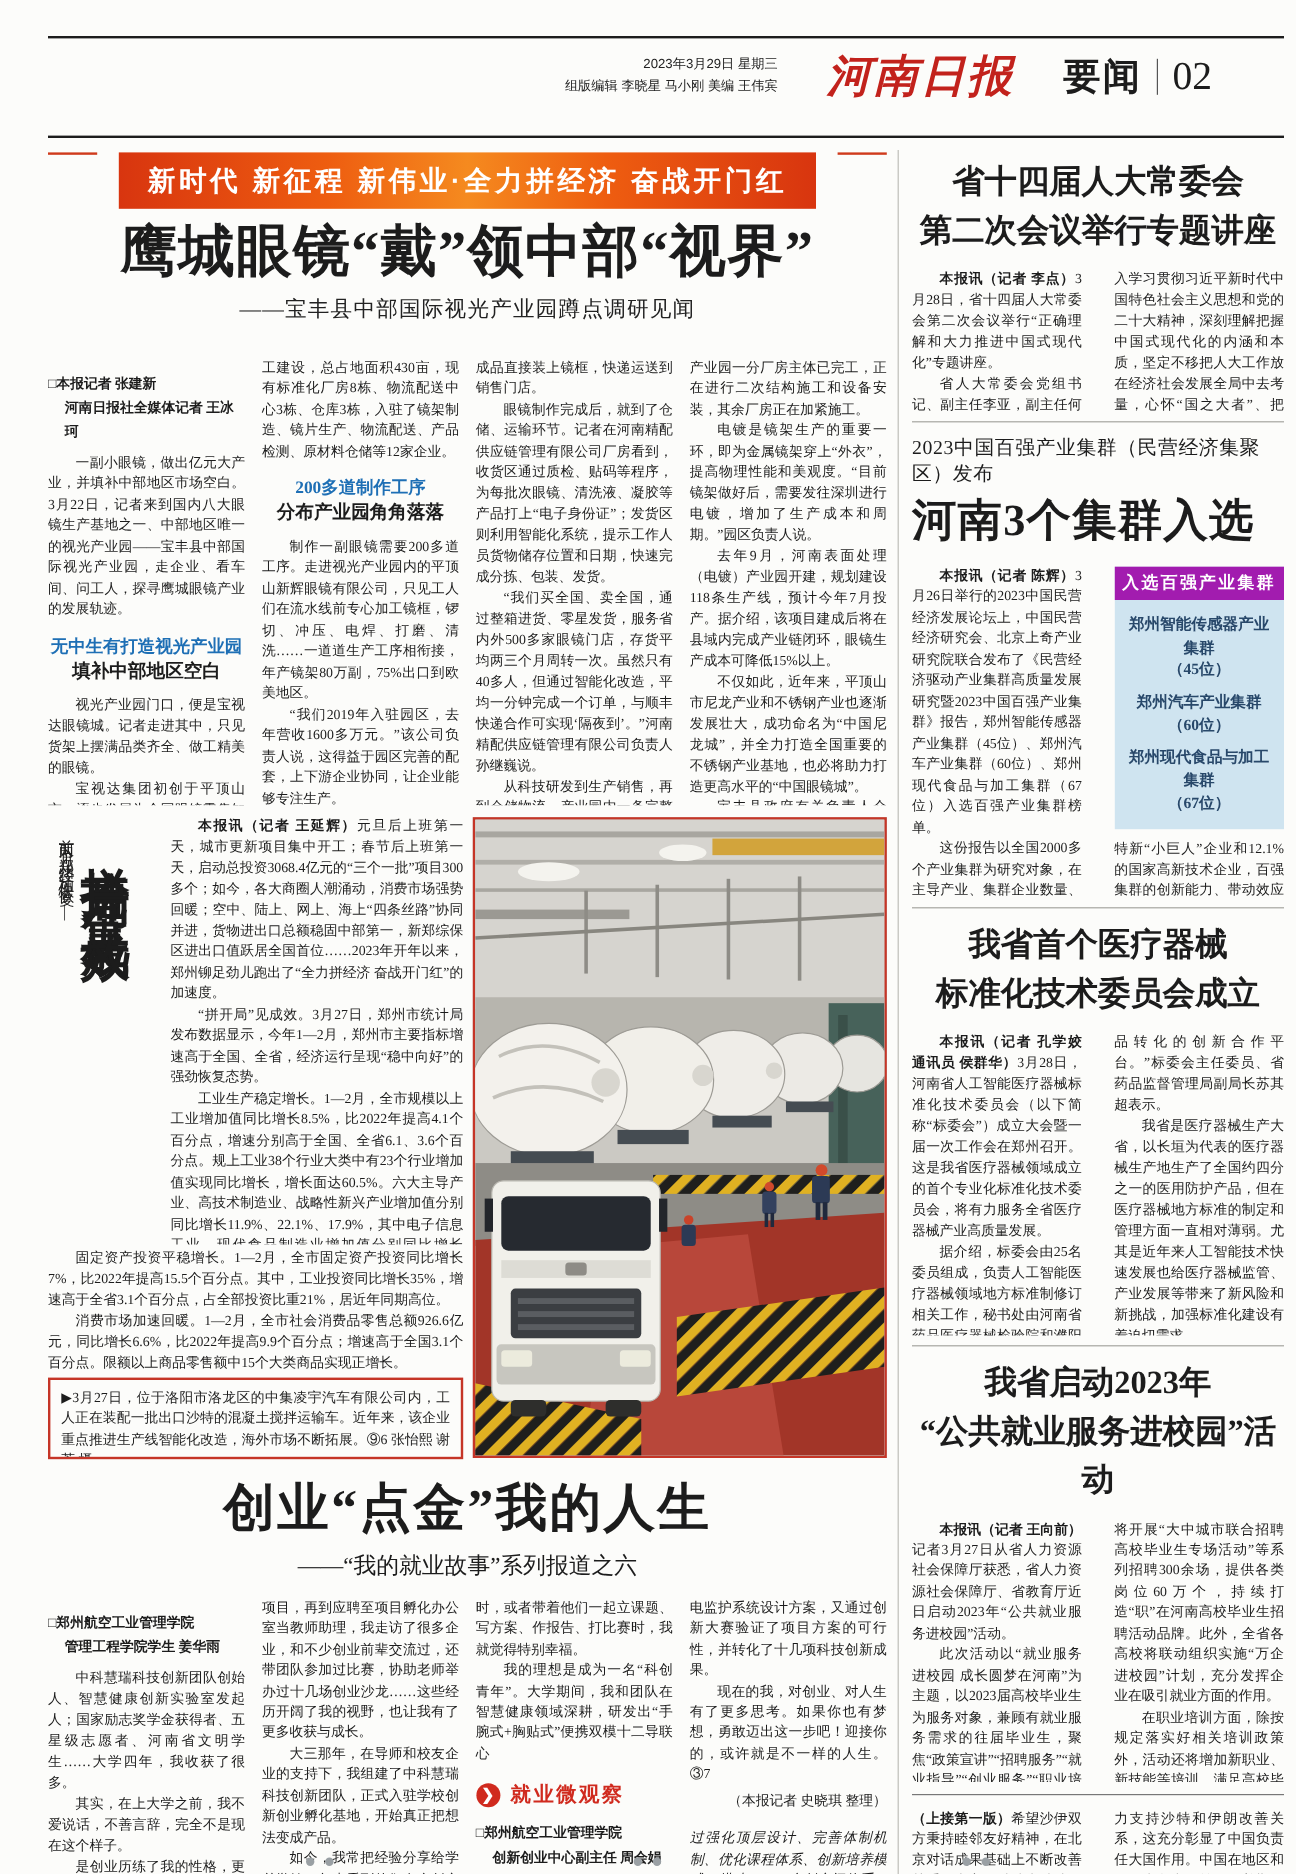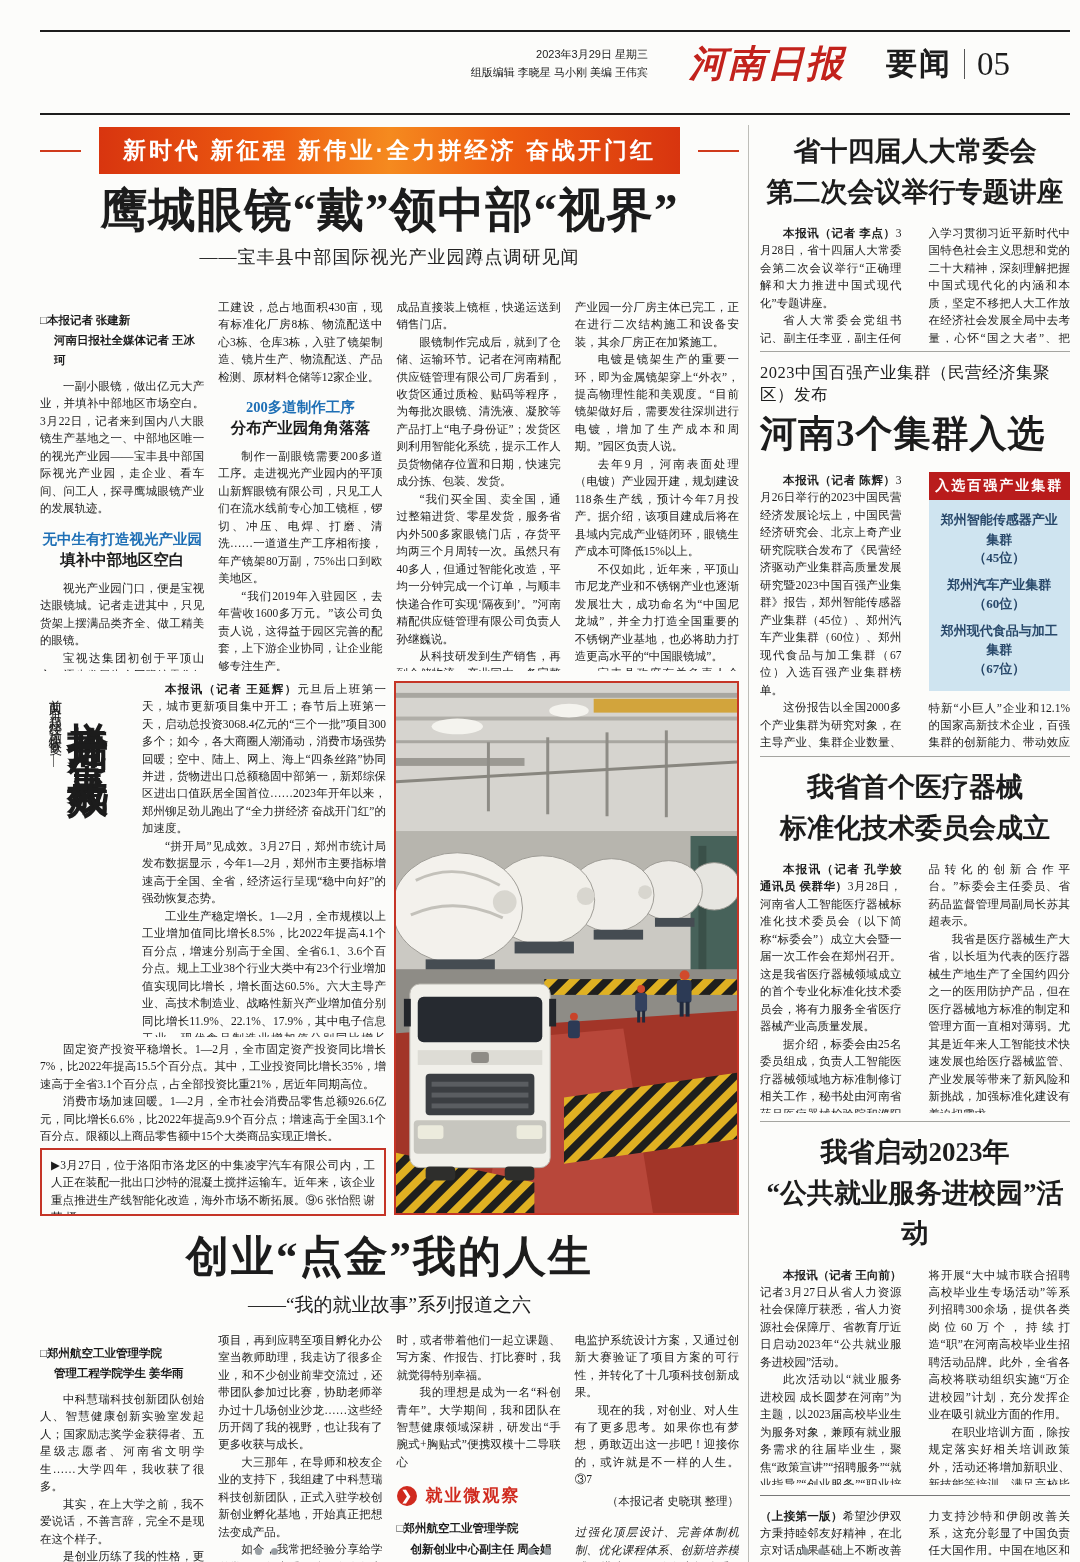--- a/index.html
+++ b/index.html
@@ -16,21 +16,21 @@
   .sectionblock{display:flex;align-items:center;gap:12px;}
   .section-name{font-size:31px;font-weight:800;letter-spacing:2px;}
   .pagebar{width:1px;height:30px;background:#555;}
   .page-no{font-size:33px;font-weight:500;}
   
   .content{display:flex;gap:9px;margin-top:10px;}
   .left{width:699px;flex:none;}
   .vrule{width:1px;background:#bdbdb8;flex:none;}
   .right{flex:1;min-width:0;padding-left:2px;}
   
-  .banner-row{display:flex;align-items:center;gap:18px;margin:2px 0 10px;}
+  .banner-row{display:flex;align-items:flex-start;gap:18px;margin:2px 0 10px;}
   .banner-line{flex:1;height:2px;background:#cf3a1c;}
   .banner{background:linear-gradient(90deg,#d8350f 0%,#ee5d10 30%,#f58a1f 50%,#ee5d10 70%,#d8350f 100%);
           color:#fff;font-family:"Liberation Sans",sans-serif;font-weight:700;font-size:23px;
           letter-spacing:3px;padding:8px 24px;white-space:nowrap;}
   
   .m-title{text-align:center;font-size:47px;font-weight:900;letter-spacing:1px;margin:2px 0 8px;line-height:1.12;}
   .m-sub{text-align:center;font-size:18px;letter-spacing:1px;margin-bottom:30px;color:#222;}
   .main-cols{display:flex;gap:14px;height:372px;overflow:hidden;}
   .mcol{flex:1;min-width:0;}
   .p{margin:0;text-indent:2em;text-align:justify;font-size:11.5px;line-height:1.52;}
@@ -70,21 +70,21 @@
   .jy-label{color:#d02a1e;font-weight:800;font-size:17px;letter-spacing:2px;}
   
   .hline{height:1px;background:#a5a5a0;margin:8px 0 10px;}
   .r-title{text-align:center;font-weight:800;font-size:27px;line-height:1.5;margin:6px 0 13px;}
   .r2-kicker{font-size:16.5px;margin:0 0 3px;letter-spacing:0.5px;}
   .r2-title{font-size:37px;font-weight:900;margin:0 0 13px;letter-spacing:1px;}
   .r-cols{display:flex;gap:27px;overflow:hidden;}
   .rcol{flex:1;min-width:0;}
   .h118{height:118px;} .h276{height:276px;} .h252{height:252px;} .h218{height:218px;} .h98{height:98px;}
   .bluebox{background:#cfe4f0;padding-bottom:5px;margin-bottom:9px;}
-  .bluebox-h{background:#b91c1c;color:#fff;text-align:center;font-weight:700;font-size:14px;
+  .bluebox-h{background:#a21caf;color:#fff;text-align:center;font-weight:700;font-size:14px;
              font-family:"Liberation Sans",sans-serif;padding:5px 0;margin-bottom:10px;letter-spacing:2px;}
   .bb-name{text-align:center;font-weight:700;font-size:13px;color:#28486a;line-height:1.5;padding:0 6px;}
   .bb-rank{text-align:center;font-weight:700;font-size:13px;color:#28486a;margin-bottom:8px;}
   .hline2{height:1px;background:#777;margin:10px 0 12px;}
   
   .dots-row{position:absolute;bottom:7px;left:0;width:100%;display:flex;justify-content:space-around;
             padding:0 130px;box-sizing:border-box;}
   .dot-group{display:flex;gap:9px;}
   .dot{width:7px;height:7px;border-radius:50%;background:#9aa0a4;}
 </style>
@@ -95,21 +95,21 @@
 
   <div class="topbar">
     <div class="dateblock">
       <div>2023年3月29日 星期三</div>
       <div>组版编辑 李晓星 马小刚 美编 王伟宾</div>
     </div>
     <div class="masthead">河南日报</div>
     <div class="sectionblock">
       <div class="section-name">要闻</div>
       <div class="pagebar"></div>
-      <div class="page-no">05</div>
+      <div class="page-no">02</div>
     </div>
   </div>
 
   <div class="content">
     <div class="left">
 
       <div class="banner-row">
         <div class="banner-line"></div>
         <div class="banner">新时代 新征程 新伟业·全力拼经济 奋战开门红</div>
         <div class="banner-line"></div>

